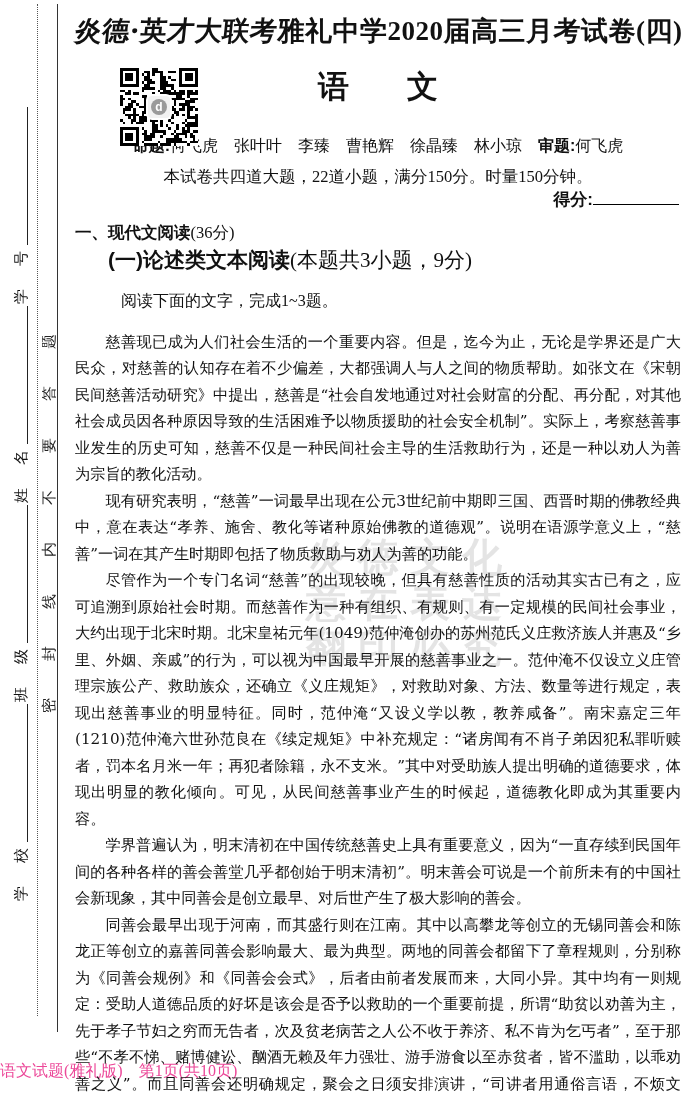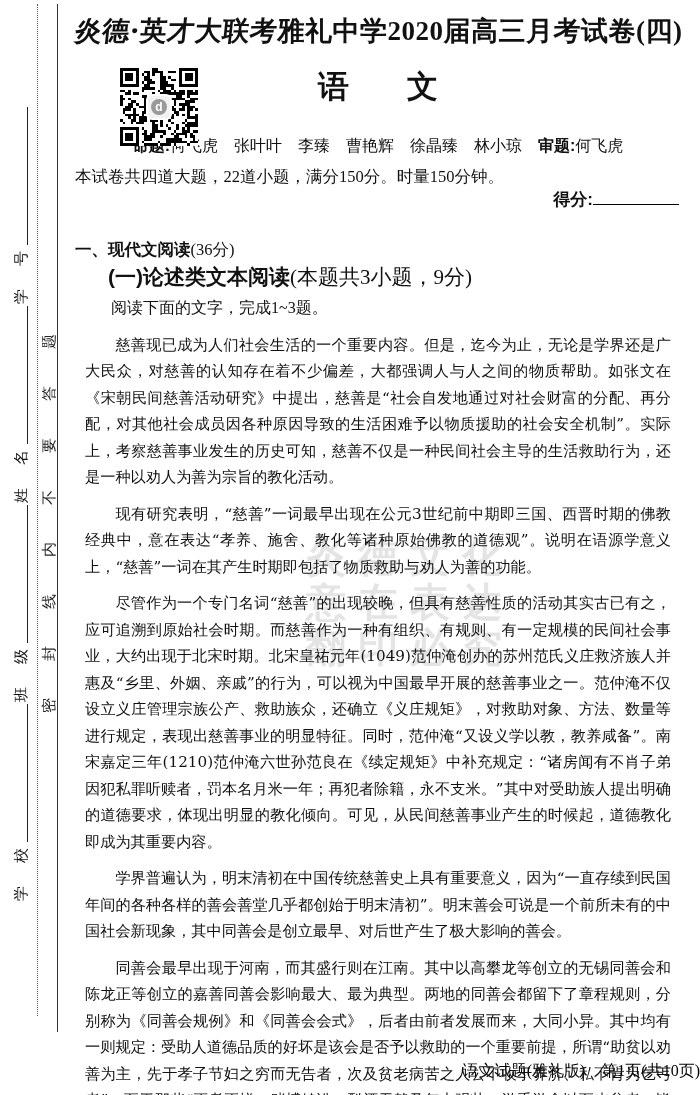--- a/index.html
+++ b/index.html
@@ -17,46 +17,46 @@
         white-space:nowrap;color:#222;}
   
   .main{position:absolute;left:75px;top:0;width:606px;}
   .exam-title{margin-top:13px;text-align:center;white-space:nowrap;font-weight:bold;
         font-size:27px;letter-spacing:0.5px;}
   .exam-title .brand{font-family:"DejaVu Serif",serif;font-weight:900;transform:skewX(-6deg);display:inline-block;}
   .subject-row{margin-top:17px;display:flex;justify-content:center;gap:58px;
         font-family:"Liberation Sans","DejaVu Sans",sans-serif;font-weight:bold;font-size:31px;}
   .setters-row{margin-top:28px;text-align:center;font-size:16px;white-space:nowrap;}
   .setters-row b{font-family:"Liberation Sans","DejaVu Sans",sans-serif;}
-  .instructions{margin-top:9px;text-align:left;font-size:16.5px;}
+  .instructions{margin-top:9px;text-align:center;font-size:16.5px;}
   .score-row{text-align:right;padding-right:2px;font-size:17px;
         font-family:"Liberation Sans","DejaVu Sans",sans-serif;font-weight:bold;}
   .score-blank{display:inline-block;width:86px;border-bottom:1.5px solid #000;height:16px;}
-  .h1{margin-top:25px;font-size:16.5px;line-height:27px;}
+  .h1{margin-top:8px;font-size:16.5px;line-height:27px;}
   .h1 b,.h2 b{font-family:"Liberation Sans","DejaVu Sans",sans-serif;}
   .h2{padding-left:33px;font-size:21px;line-height:27px;}
-  .prompt{padding-left:0;text-indent:2em;font-size:16px;line-height:26.5px;margin:4px;}
-  .para{margin:10px;text-indent:2em;text-align:justify;font-size:15.2px;line-height:26.5px;
+  .prompt{padding-left:0;text-indent:2em;font-size:16px;line-height:26.5px;margin:14px;}
+  .para{margin:0;text-indent:2em;text-align:justify;font-size:15.2px;line-height:26.5px;
         font-family:"DejaVu Serif","Liberation Serif",serif;}
   
   .qr-wrap{position:absolute;left:45px;top:55px;width:78px;height:78px;}
   .qr-wrap svg{width:78px;height:78px;display:block;}
   .qr-logo{position:absolute;left:28px;top:28px;width:22px;height:22px;background:#f2f2f2;
         border-radius:4px;display:flex;align-items:center;justify-content:center;
         box-shadow:0 0 0 2px #fff;}
   .qr-logo .ring{width:16px;height:16px;border-radius:50%;background:#9a9a9a;color:#fff;
         font-family:"Liberation Sans",sans-serif;font-weight:bold;font-size:12px;
         display:flex;align-items:center;justify-content:center;}
   
   .watermark{position:absolute;left:295px;top:535px;width:230px;text-align:center;
         font-size:40px;line-height:45px;letter-spacing:12px;color:#8a8a8a;opacity:0.22;
         font-weight:bold;pointer-events:none;z-index:0;}
   .content{position:relative;z-index:1;}
   
-  .footer{position:absolute;left:0;bottom:13px;width:100%;text-align:right;font-size:16px;color:#000000;}
+  .footer{position:absolute;left:0;bottom:13px;width:100%;text-align:left;font-size:16px;color:#ec4899;}
 </style>
 </head>
 <body>
 
 <div class="page">
 
   <div class="seal-dotted"></div>
   <div class="seal-solid"></div>
 
   <div class="student-fields">

